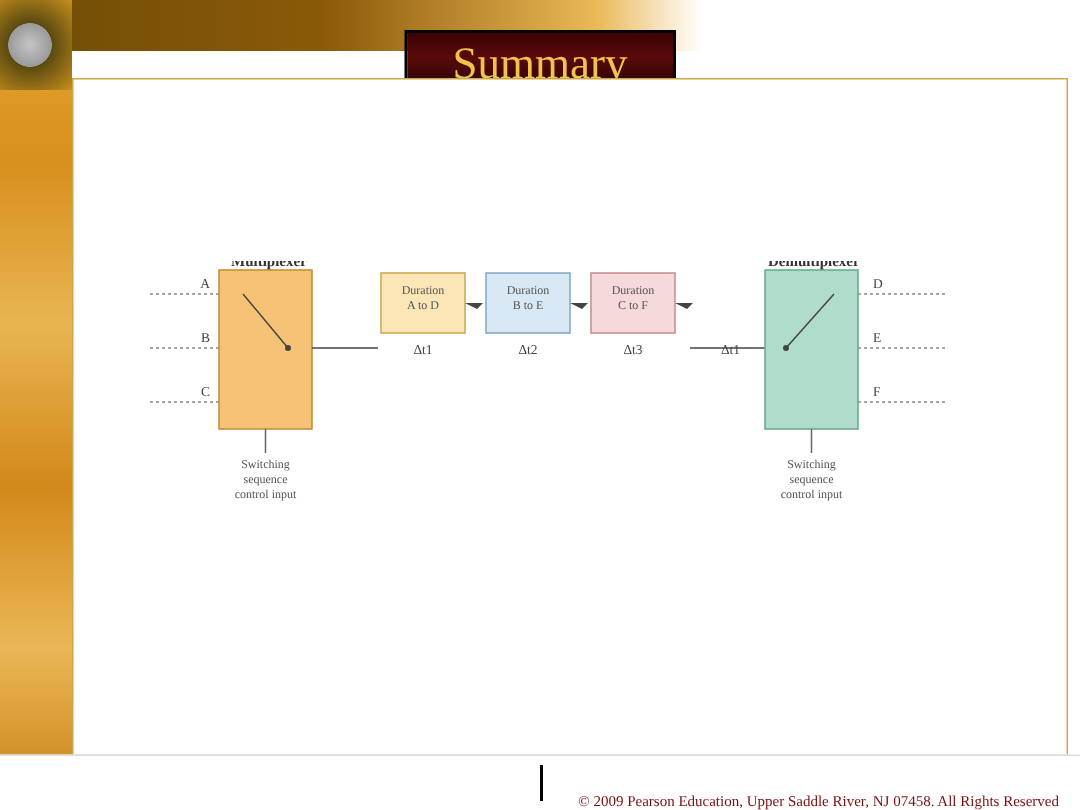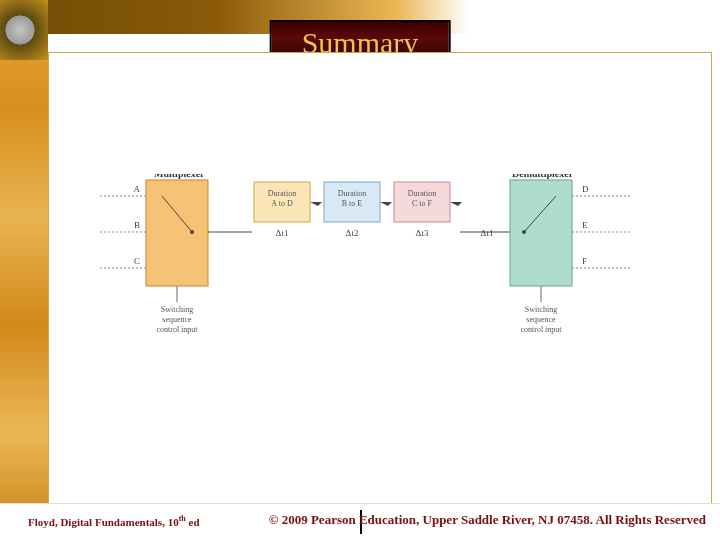--- a/index.html
+++ b/index.html
@@ -26,21 +26,21 @@
   .dt2{fill:#d8e9f5;stroke:#7fa7c4;}
   .dt3{fill:#f6d9da;stroke:#c98a8c;}
   svg text{font-family:"Times New Roman",serif;font-size:9px;fill:#222;}
   svg .hdr{font-size:10px;fill:#333;font-weight:600;}
   svg .lbl{font-size:9px;fill:#444;}
   svg .tiny{font-size:8px;fill:#555;}
   .footer{position:absolute;left:0;right:0;bottom:0;height:36px;background:#fff;border-top:1px solid #ddd;}
   .foot-left{position:absolute;left:28px;bottom:12px;font-size:11px;font-weight:700;color:#7a0f10;}
   .foot-left sup{font-size:8px;}
   .foot-divider{position:absolute;left:50%;bottom:6px;height:24px;width:2px;background:#000;}
-  .foot-right{position:absolute;right:14px;bottom:12px;font-size:13px;font-weight:700;color:#7a0f10;text-align:right;}
+  .foot-right{position:absolute;right:14px;bottom:0;font-size:10px;font-weight:400;color:#7a0f10;text-align:right;}
 </style>
 </head>
 <body>
 
 <div class="slide">
   <div class="top-binary"></div>
   <div class="gold-strip"></div>
   <div class="corner-detail"></div>
 
   <div class="title-box">Summary</div>
@@ -108,19 +108,16 @@
       <text class="lbl" x="490" y="90">F</text>
 
       <line x1="449" y1="112" x2="449" y2="128" stroke="#666"></line>
       <text class="tiny" x="449" y="138" text-anchor="middle">Switching</text>
       <text class="tiny" x="449" y="148" text-anchor="middle">sequence</text>
       <text class="tiny" x="449" y="158" text-anchor="middle">control input</text>
     </svg>
   </div>
 
   <div class="footer">
-    <div class="foot-left">
-      Floyd, Digital Fundamentals, 10<sup>th</sup> ed
-    </div>
     <div class="foot-divider"></div>
     <div class="foot-right">© 2009 Pearson Education, Upper Saddle River, NJ 07458. All Rights Reserved</div>
   </div>
 </div>
 
 </body></html>

